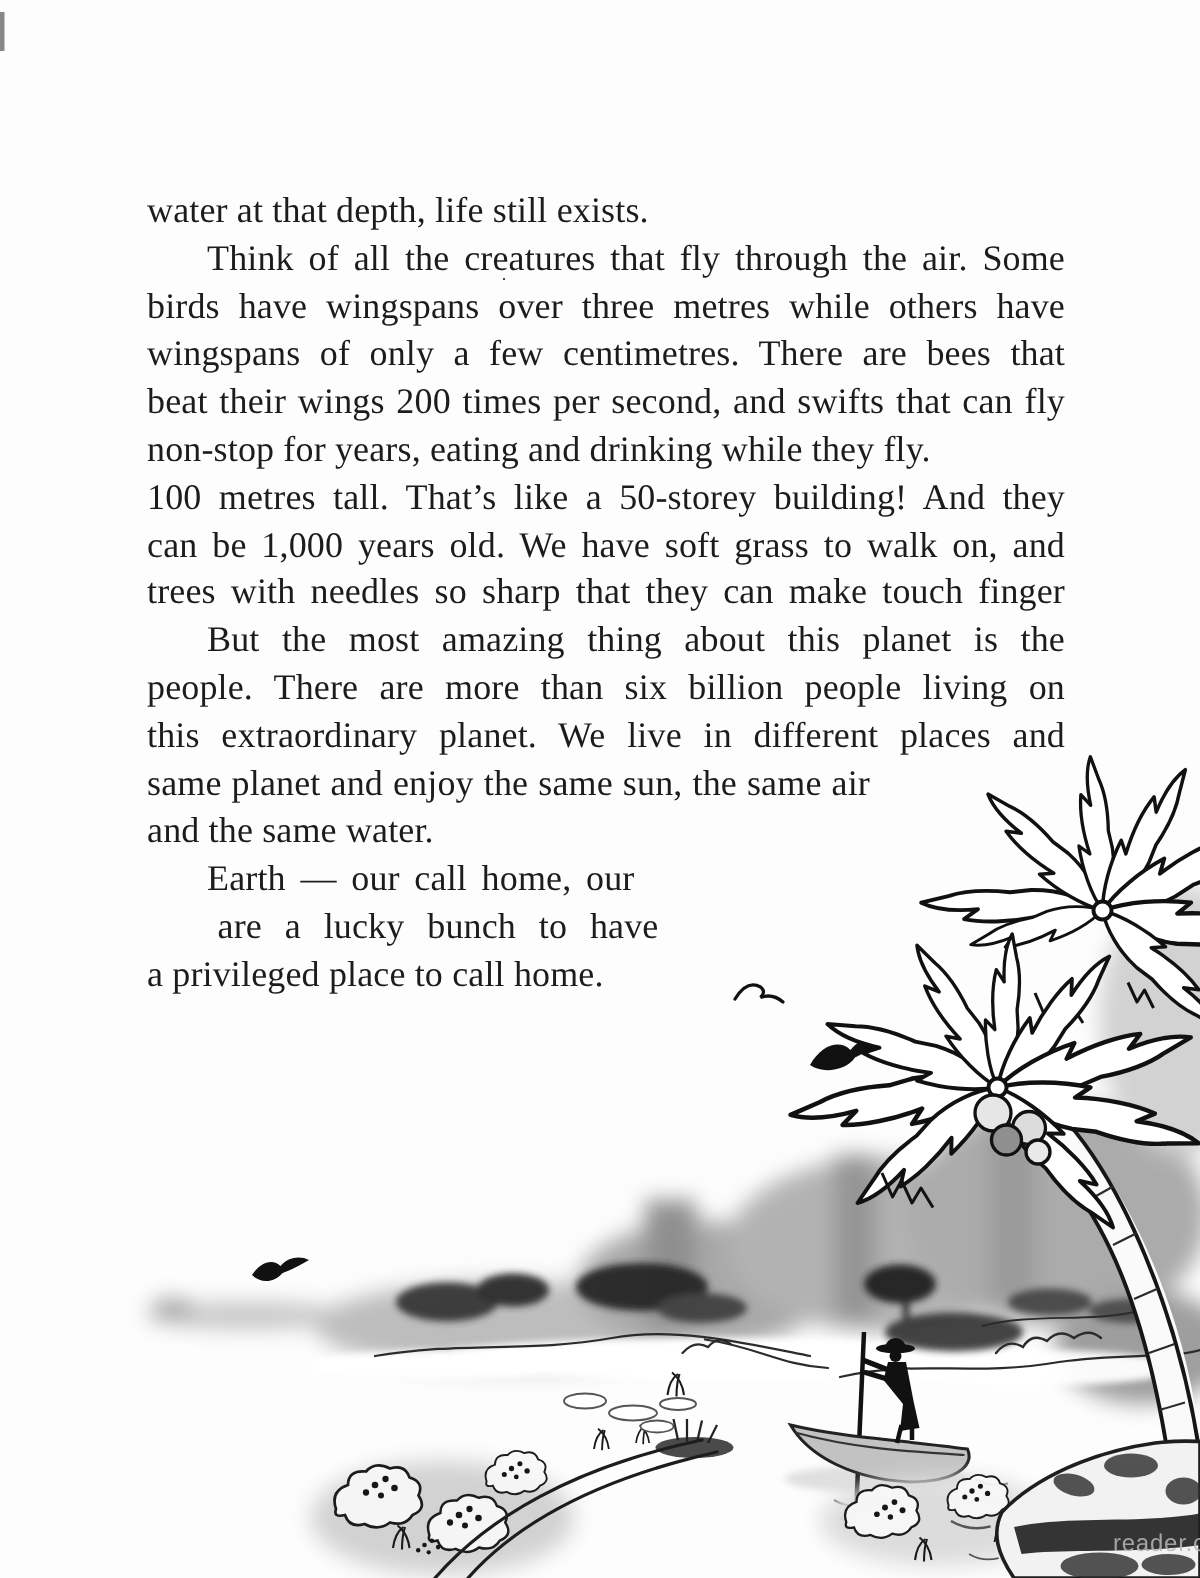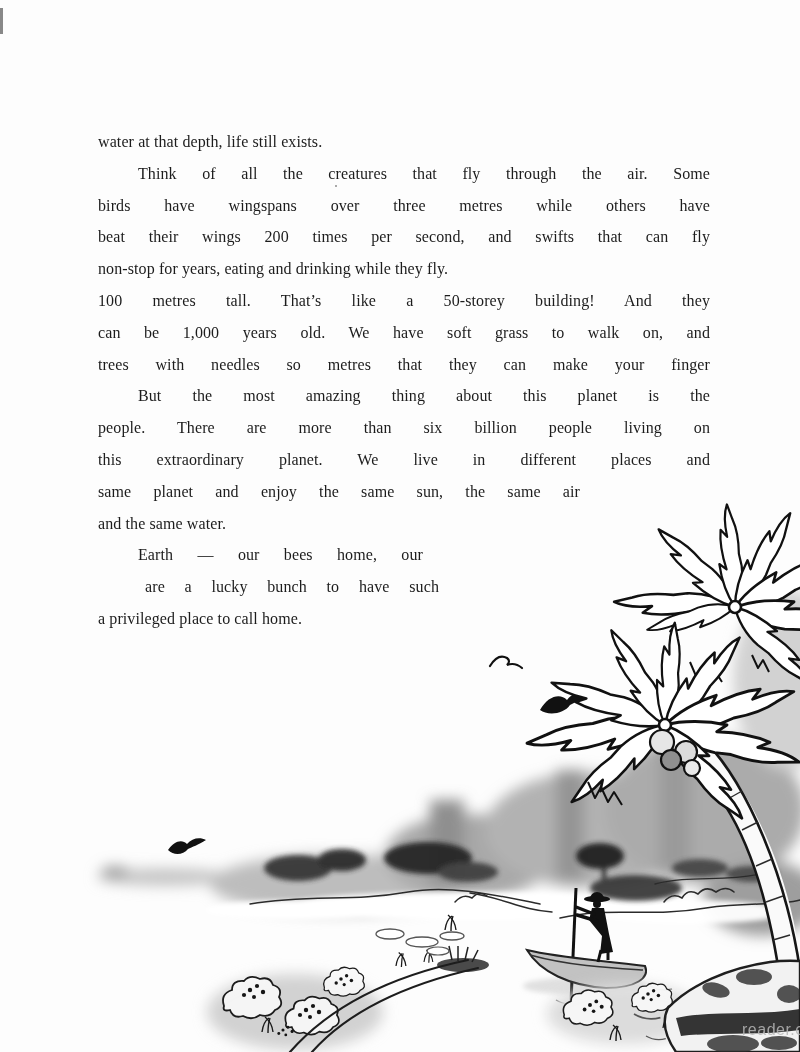--- a/index.html
+++ b/index.html
@@ -6,21 +6,21 @@
   #page{
     position:relative;
     width:800px;height:1052px;
     background:#fdfdfd;
     overflow:hidden;
     font-family:"Liberation Serif","DejaVu Serif",serif;
   }
   #text-layer{
     position:absolute;left:98px;top:126px;width:612px;
     color:#1c1c1c;
-    font-size:16px;
+    font-size:24px;
   }
   .line{
     height:31.8px;line-height:31.8px;
     white-space:nowrap;overflow:hidden;
     letter-spacing:.1px;
   }
   .line.just{
     white-space:normal;
     text-align:justify;
     text-align-last:justify;
@@ -251,30 +251,31 @@
       </g>
       <use href="#rip" transform="translate(634,1014) scale(1.2)"></use>
       <use href="#rip" transform="translate(646,1036) scale(.9)"></use>
     </g>
   </svg>
 
   <div id="text-layer">
       <div class="line">water at that depth, life still exists.</div>
       <div class="line just ind" style="width: 572px;">Think of all the creatures that fly through the air. Some</div>
       <div class="line just" style="width: 612px;">birds have wingspans over three metres while others have</div>
+      <div class="line just" style="width: 612px;">wingspans of only a few centimetres. There are bees that</div>
       <div class="line just" style="width: 612px;">beat their wings 200 times per second, and swifts that can fly</div>
       <div class="line">non-stop for years, eating and drinking while they fly.</div>
       <div class="line just" style="width: 612px;">100 metres tall. That’s like a 50-storey building! And they</div>
       <div class="line just" style="width: 612px;">can be 1,000 years old. We have soft grass to walk on, and</div>
-      <div class="line just" style="width: 612px;">trees with needles so metres that they can make your finger</div>
+      <div class="line just" style="width: 612px;">trees with needles so sharp that they can make touch finger</div>
       <div class="line just ind" style="width: 572px;">But the most amazing thing about this planet is the</div>
       <div class="line just" style="width: 612px;">people. There are more than six billion people living on</div>
       <div class="line just" style="width: 612px;">this extraordinary planet. We live in different places and</div>
       <div class="line just" style="width: 482px;">same planet and enjoy the same sun, the same air</div>
       <div class="line">and the same water.</div>
-      <div class="line just ind" style="width: 285px;">Earth — our bees home, our</div>
+      <div class="line just ind" style="width: 285px;">Earth — our call home, our</div>
       <div class="line just" style="width: 294px; margin-left: 47px;">are a lucky bunch to have such</div>
       <div class="line">a privileged place to call home.</div>
     </div>
 
   <div id="watermark">reader.c</div>
   <div id="scan-artifact"></div>
 </div>
 
 </body></html>

